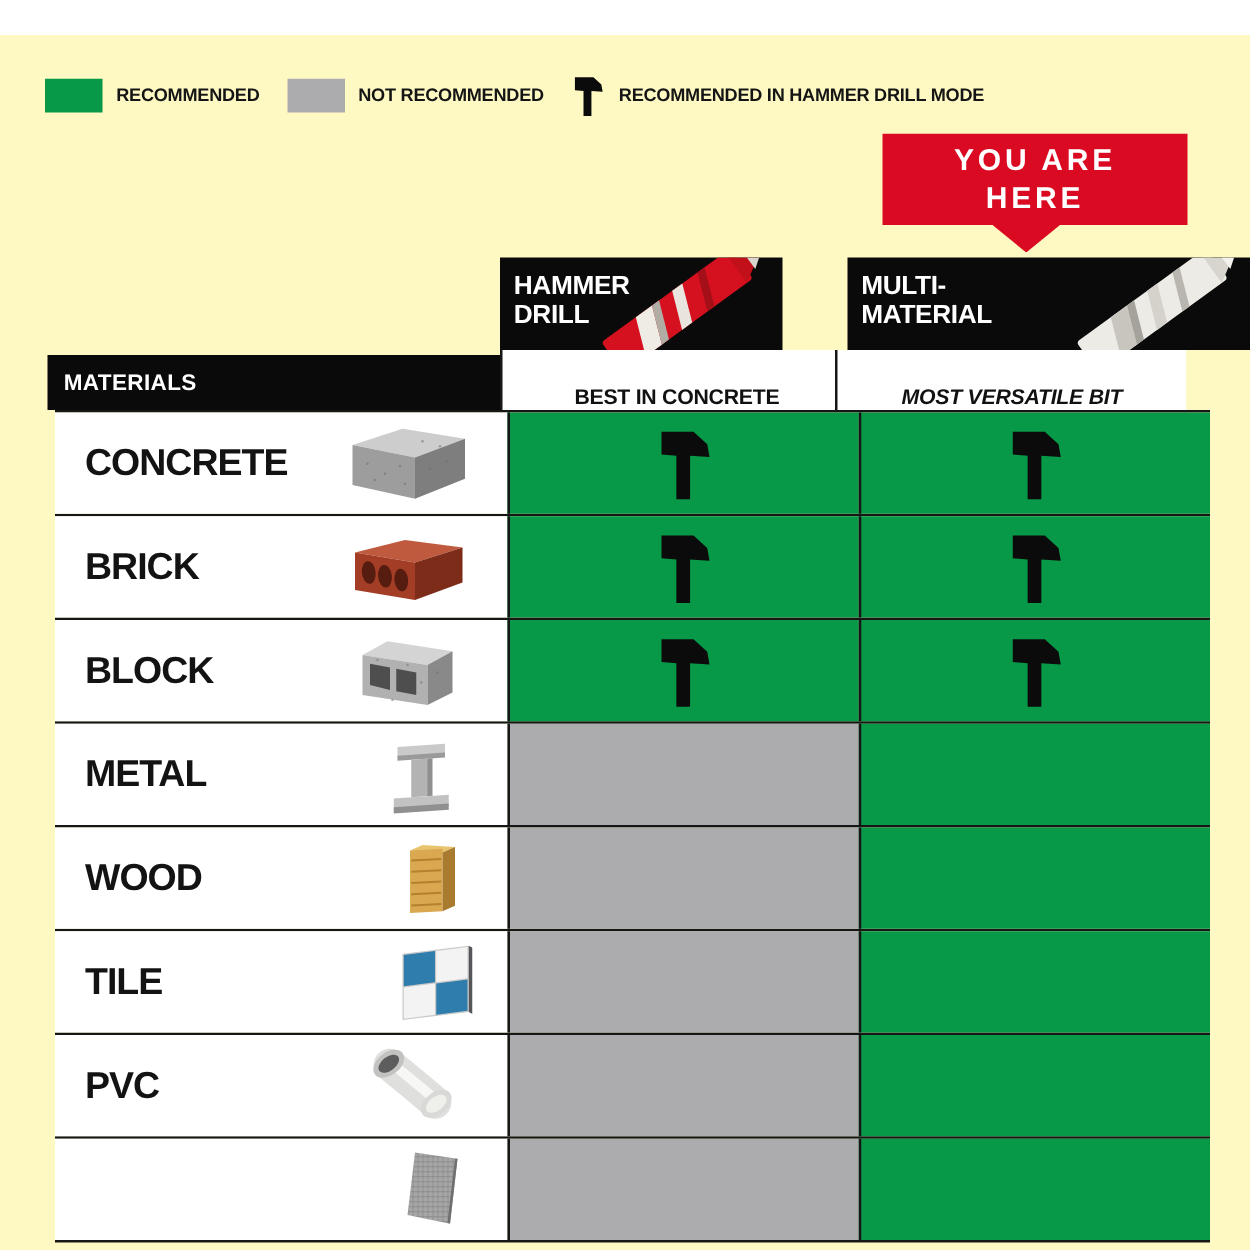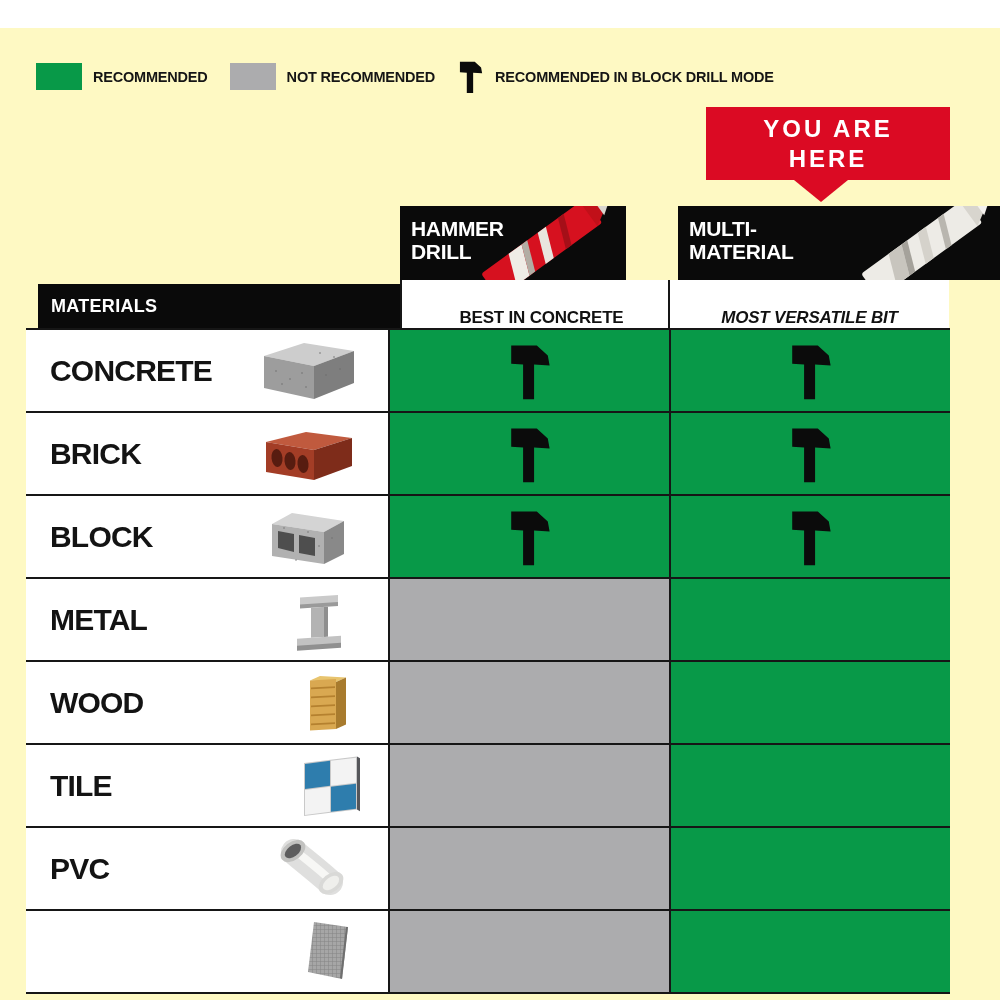--- a/index.html
+++ b/index.html
@@ -36,21 +36,21 @@
   .subhead.c1{left:400px;}
   .subhead.c2{left:668px;font-style:italic;}
   .subhead-label{font-size:17px;font-weight:bold;letter-spacing:-0.2px;color:#111;}
 
   
   .materials-bar{position:absolute;left:38px;top:256px;width:362px;height:44px;background:var(--black,#0A0A0A);
           display:flex;align-items:center;box-sizing:border-box;padding-left:13px;}
   .materials-bar span{color:#fff;font-weight:bold;font-size:18px;letter-spacing:0.3px;}
 
   
-  .tbody{position:absolute;left:26px;top:300px;width:924px;border-top:2px solid #161616;}
+  .tbody{position:absolute;left:44px;top:300px;width:924px;border-top:2px solid #161616;}
   .row{display:flex;height:83px;box-sizing:border-box;border-bottom:2px solid #161616;}
   .cell{box-sizing:border-box;height:100%;}
   .cell.mat{width:362px;background:#fff;display:flex;align-items:center;}
   .cell.body{width:281px;border-left:2px solid #161616;display:flex;align-items:center;justify-content:center;}
   .mat-label{margin-left:24px;font-size:30px;line-height:31px;font-weight:bold;letter-spacing:-0.8px;color:#131313;width:172px;}
   .mat-img{margin-left:auto;margin-right:28px;display:block;}
   .hammer-glyph{display:none;}
   .st-recommended,.st-recommended-hammer-mode{background:var(--green,#089948);}
   .st-not-recommended{background:var(--gray,#ACACAE);}
   .st-recommended-hammer-mode .hammer-glyph{display:block;}
@@ -66,21 +66,21 @@
       <span class="lg-label">RECOMMENDED</span>
     </div>
     <div class="lg-item">
       <span class="swatch sw-gray"></span>
       <span class="lg-label">NOT RECOMMENDED</span>
     </div>
     <div class="lg-item">
       <svg class="lg-hammer" width="27" height="37" viewBox="0 0 50 70">
         <path d="M5,7 L33,7 L45,18 L47,29 L30,28 L30,66 L18,66 L18,28 L5,27 Z" fill="#0b0b0b"></path>
       </svg>
-      <span class="lg-label">RECOMMENDED IN BLOCK DRILL MODE</span>
+      <span class="lg-label">RECOMMENDED IN HAMMER DRILL MODE</span>
     </div>
   </div>
 
   <div class="banner">
     <div class="banner-line">YOU ARE</div>
     <div class="banner-line">HERE</div>
   </div>
   <div class="banner-arrow"></div>
 
   <div class="colhead c1">

